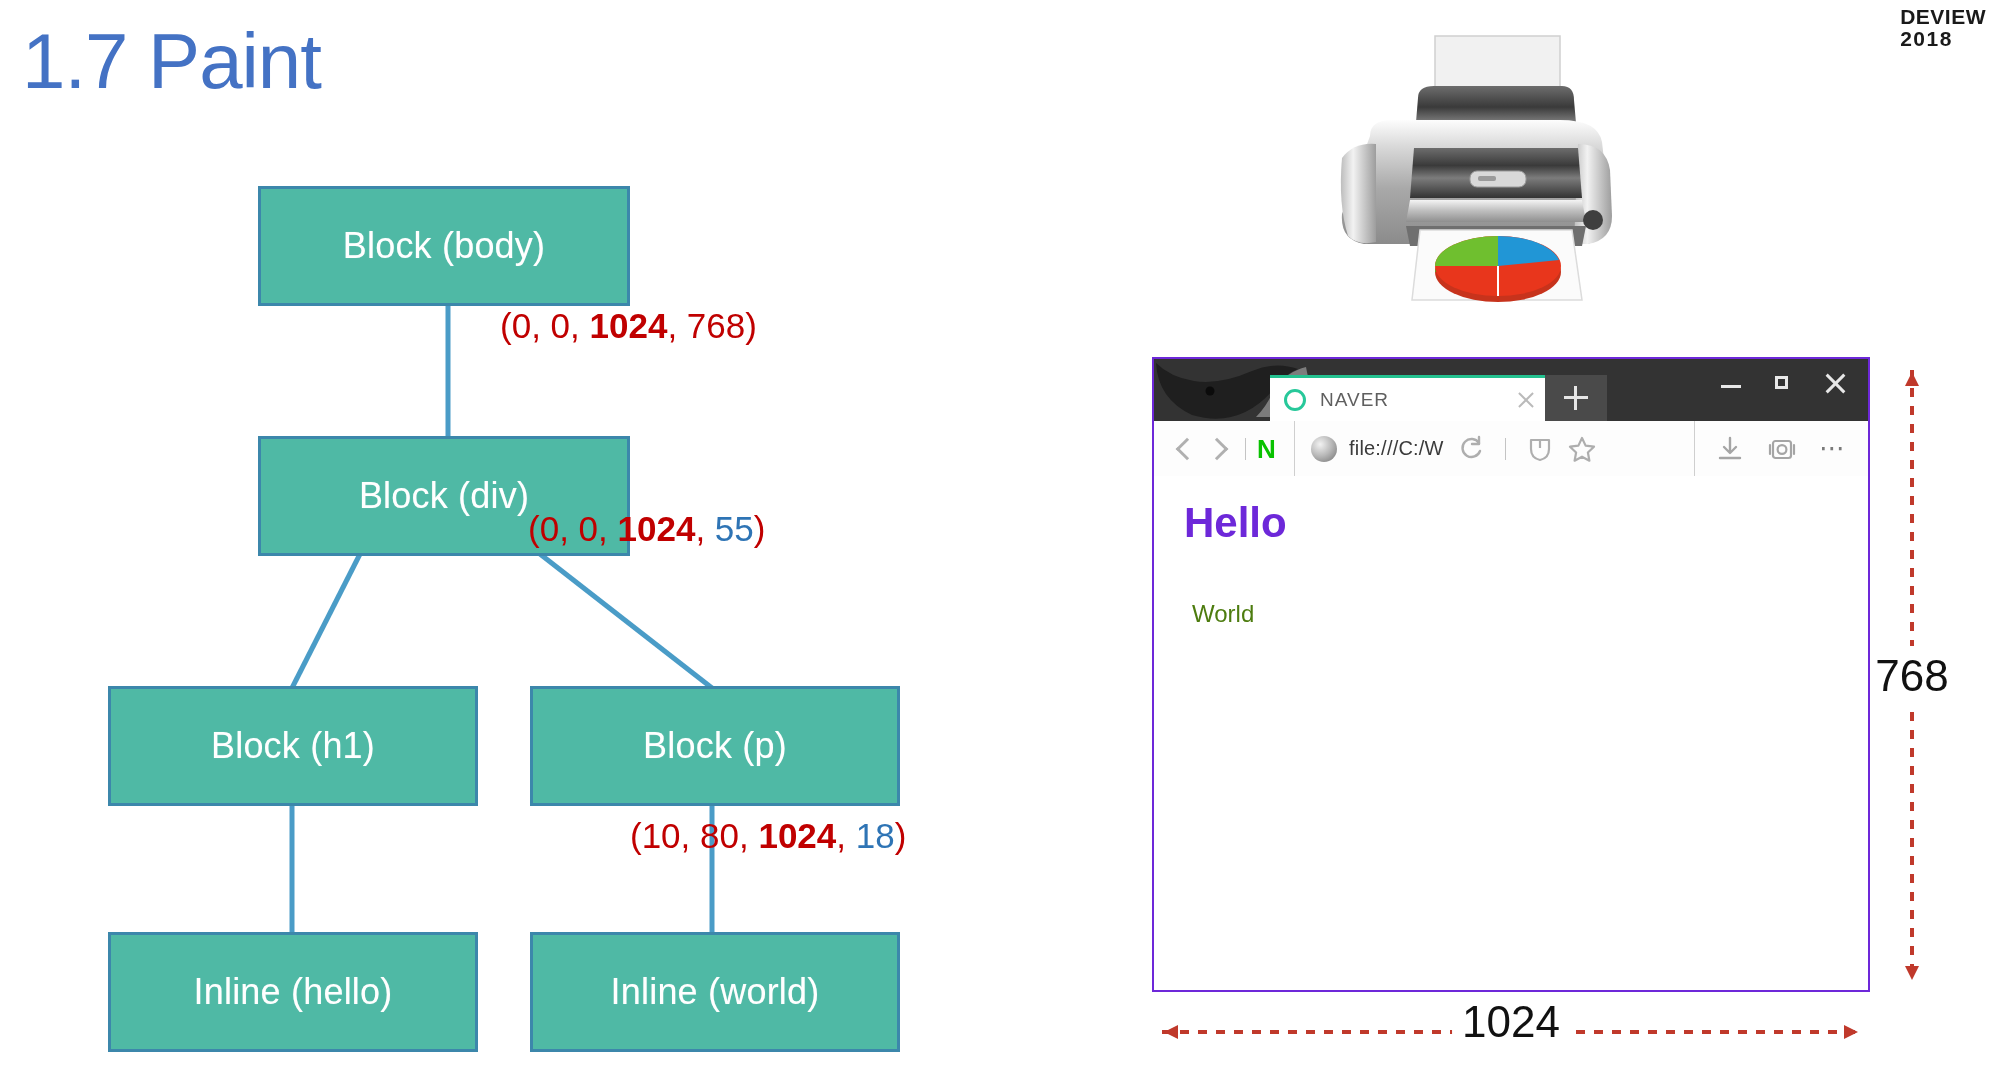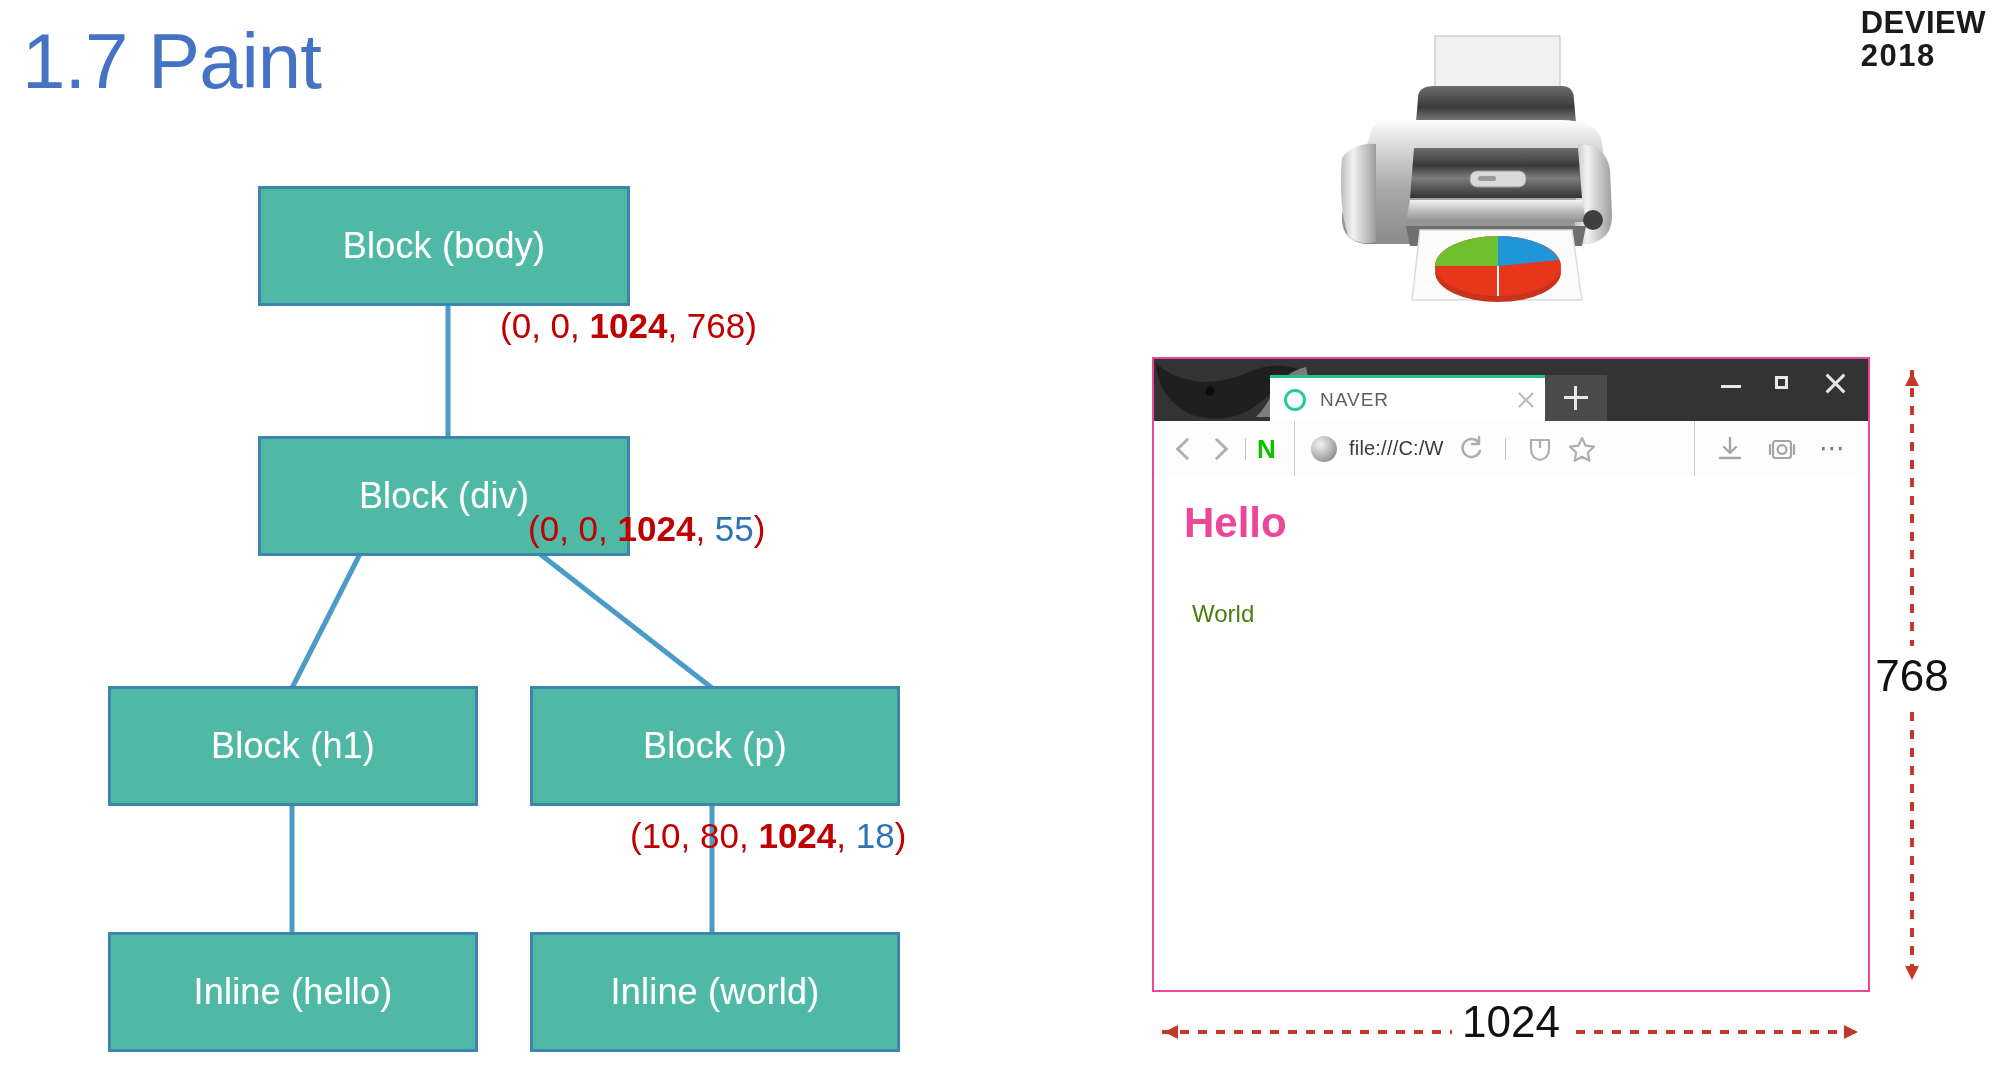--- a/index.html
+++ b/index.html
@@ -16,21 +16,21 @@
     position:absolute;left:22px;top:22px;
     font-size:78px;line-height:1;
     color:#4472c4;letter-spacing:-1px;
     white-space:nowrap;
   }
 
   
   #deview-logo{
     position:absolute;right:14px;top:6px;
     text-align:left;color:#1a1a1a;
-    font-weight:bold;font-size:31px;line-height:1.07;
+    font-weight:bold;font-size:21px;line-height:1.07;
     letter-spacing:0.5px;
     margin-left:11px;
   }
   #deview-logo .l2{letter-spacing:1.5px;}
 
   
   #tree{position:absolute;left:0;top:0;width:980px;height:1079px;}
   #tree-edges{position:absolute;left:0;top:0;width:980px;height:1079px;}
 
   .node{
@@ -53,21 +53,21 @@
   .coord .blue{color:#2e74b5;}
 
   
   #printer{position:absolute;left:1310px;top:8px;width:330px;height:310px;}
 
   
   #browser{
     position:absolute;left:1152px;top:357px;
     width:718px;height:635px;
     background:#ffffff;
-    border:2px solid #ec4899;
+    border:2px solid #6d28d9;
     box-sizing:border-box;
     overflow:hidden;
   }
   #titlebar{
     position:relative;height:62px;background:#333333;overflow:hidden;
   }
   #whale-mark{position:absolute;left:-6px;top:-4px;width:190px;height:70px;}
   .win-btns{
     position:absolute;right:8px;top:0;height:48px;
     display:flex;align-items:center;gap:30px;padding-right:14px;
@@ -142,21 +142,21 @@
   #reload-ico svg,#shield-ico svg,#star-ico svg{width:30px;height:30px;}
 
   #right-group{display:flex;align-items:center;gap:22px;padding:0 20px;}
   #dl-ico svg,#cap-ico svg{width:30px;height:30px;}
   #more-ico{font-size:26px;color:#7a7a7a;letter-spacing:3px;line-height:.6;}
 
   #page{
     position:absolute;left:0;right:0;top:117px;bottom:0;
     background:#ffffff;padding:24px 30px;box-sizing:border-box;
   }
-  #page-h1{font-size:42px;font-weight:bold;color:#ec4899;margin:0;line-height:1.1;}
+  #page-h1{font-size:42px;font-weight:bold;color:#6d28d9;margin:0;line-height:1.1;}
   #page-p{font-size:24px;color:#4d7c0f;margin:54px 0 0 8px;}
 
   
   #dim-h{position:absolute;left:1152px;top:1012px;width:718px;height:40px;}
   #dim-h-label{
     position:absolute;left:50%;top:-12px;transform:translateX(-50%);
     background:#fff;padding:0 10px;font-size:44px;color:#111;line-height:1;
   }
   #dim-v{position:absolute;left:1892px;top:360px;width:40px;height:632px;}
   #dim-v-label{

